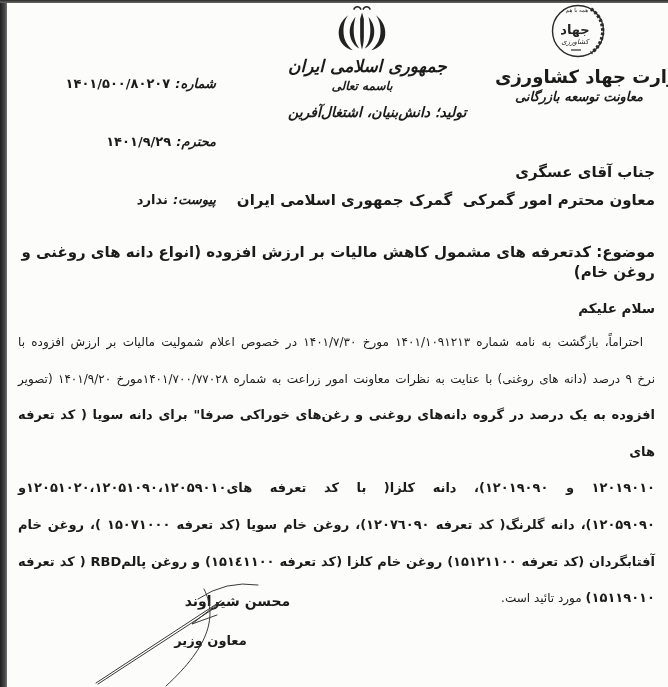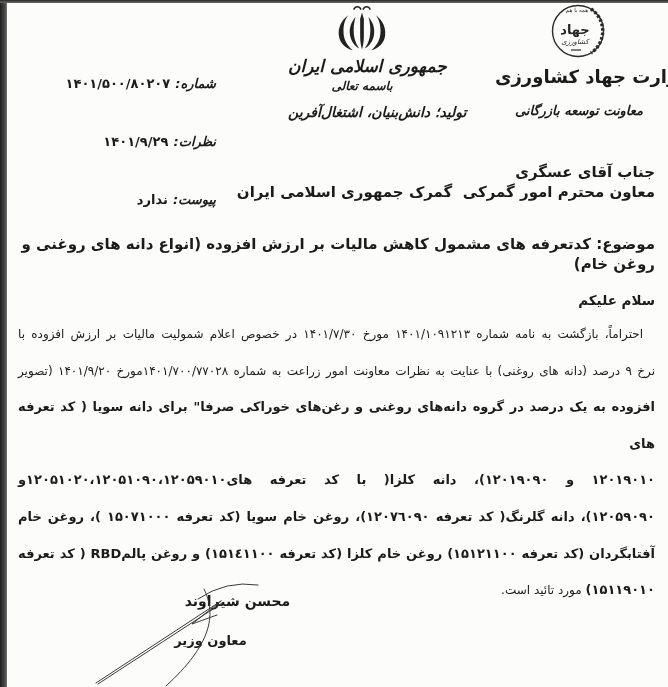--- a/index.html
+++ b/index.html
@@ -24,26 +24,26 @@
   .center-head { position:absolute; left:288px; top:5px; width:148px; text-align:center; }
   .emblem { display:block; margin:0 auto; }
   .country { font-size:17px; font-weight:bold; font-style:italic; white-space:nowrap; margin-top:1px; }
   .besmele { font-size:12px; font-weight:bold; font-style:italic; margin-top:3px; }
   .slogan  { font-size:14px; font-weight:600; font-style:italic; margin-top:11px; white-space:nowrap; }
 
   
   .right-head { position:absolute; left:495px; top:0; width:168px; text-align:center; }
   .logo { display:block; margin:0 auto; }
   .ministry { font-size:18px; font-weight:bold; white-space:nowrap; margin-top:6px; }
-  .deputy   { font-size:13px; font-weight:bold; font-style:italic; white-space:nowrap; margin-top:16px; }
+  .deputy   { font-size:13px; font-weight:bold; font-style:italic; white-space:nowrap; margin-top:2px; }
   svg text { font-family:"DejaVu Sans", sans-serif; fill:#262626; }
 
   
   .bodywrap { position:absolute; right:13px; left:18px; top:162px; direction:rtl; }
-  .recipient        { font-weight:bold; font-size:15px;  line-height:20px; margin-bottom:0; }
+  .recipient        { font-weight:bold; font-size:15px;  line-height:20px; margin-bottom:8px; }
   .recipient-title  { font-weight:bold; font-size:15px;  line-height:20px; margin-bottom:10px; }
   .subject          { font-weight:bold; font-size:15px;line-height:20px; margin-bottom:16px;margin-top:32px; }
   .salam            { font-weight:bold; font-size:13.5px;line-height:20px; margin-bottom:6px; }
   .bline { font-size:12px; line-height:36.6px; text-align:justify; text-align-last:justify; }
   .bline.first { padding-right:12px; }
   .bline.bld, .bline .bld { font-weight:bold; font-size:13px; }
   .bline .reg { font-weight:normal; font-size:12px; }
   .bline.last { text-align:right; text-align-last:right; }
 
   
@@ -59,21 +59,21 @@
 <div class="page">
   <div class="edge-left"></div>
   <div class="edge-top"></div>
 
   <div class="meta">
     <div class="meta-row">
       <span class="meta-label">شماره:</span>
       <span class="meta-val">۱۴۰۱/۵۰۰/۸۰۲۰۷</span>
     </div>
     <div class="meta-row">
-      <span class="meta-label">نظرات:</span>
+      <span class="meta-label">محترم:</span>
       <span class="meta-val">۱۴۰۱/۹/۲۹</span>
     </div>
     <div class="meta-row">
       <span class="meta-label">پیوست:</span>
       <span class="meta-val">ندارد</span>
     </div>
   </div>
 
   <div class="center-head">
     <svg class="emblem" width="56" height="50" viewBox="0 0 60 54" aria-hidden="true">

